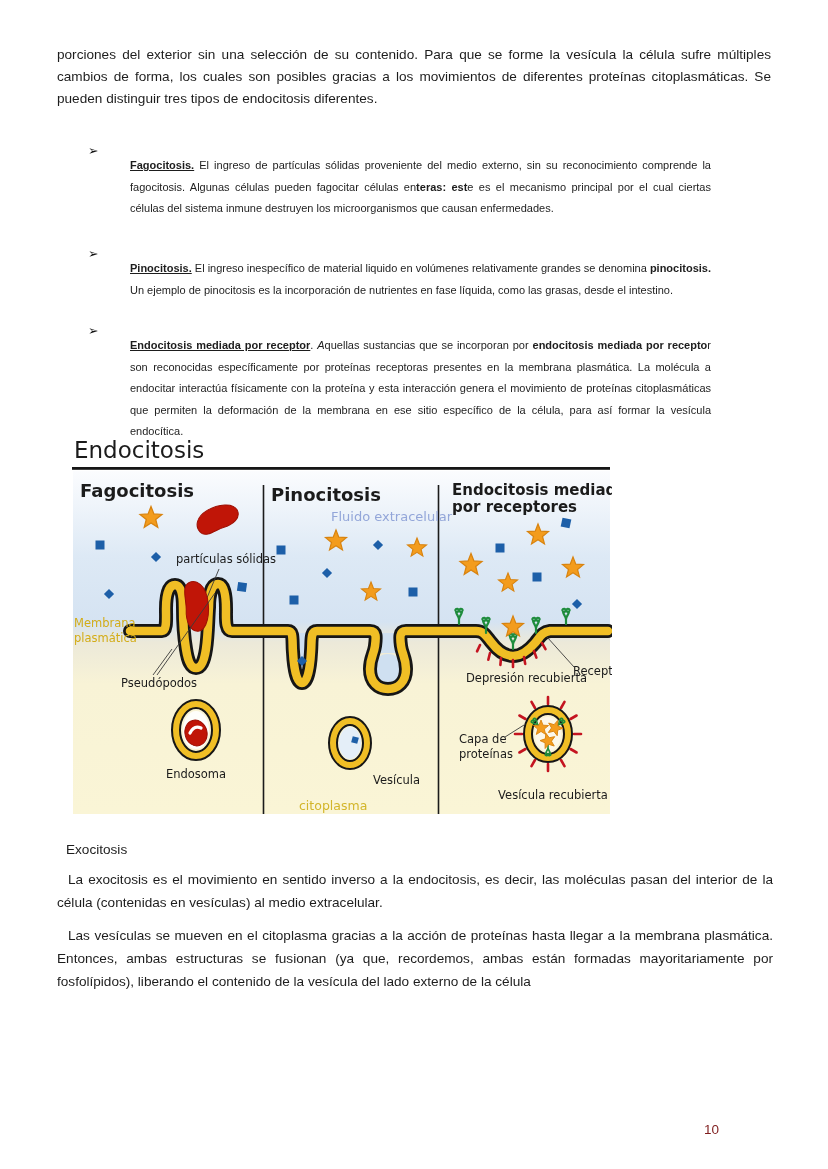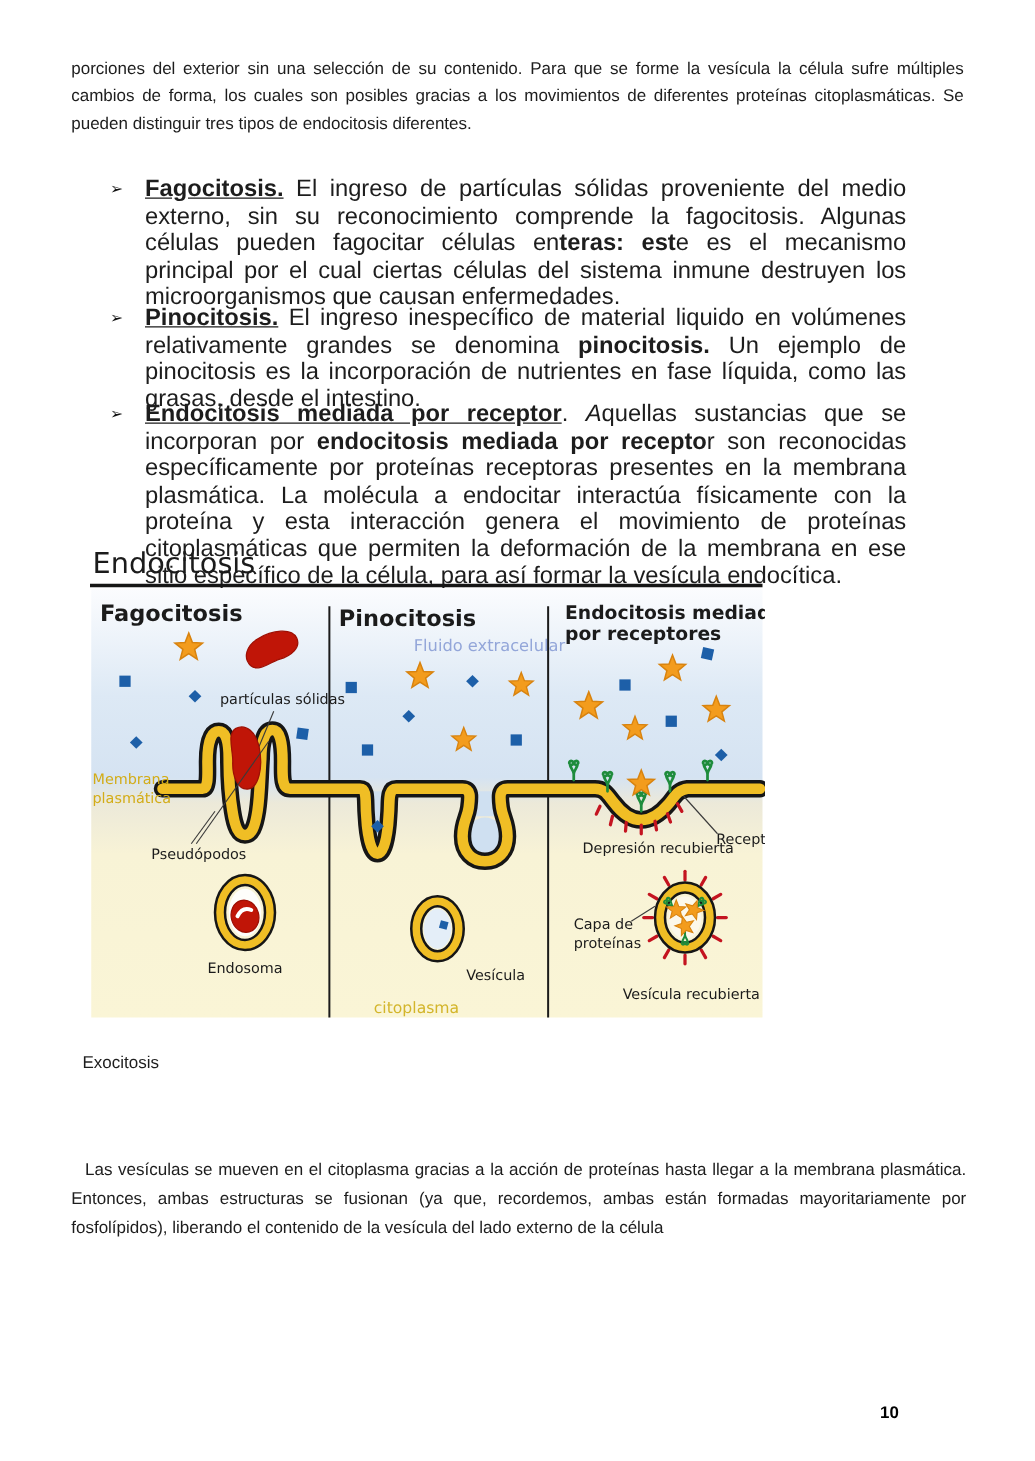--- a/index.html
+++ b/index.html
@@ -3,28 +3,28 @@
 <meta charset="utf-8">
 <style>
   html,body{margin:0;padding:0;background:#ffffff;}
   .page{position:relative;width:784px;height:1169px;background:#ffffff;overflow:hidden;
         font-family:"Liberation Sans",sans-serif;color:#1d1d1d;}
   .para{position:absolute;margin:0;font-size:13.6px;line-height:22px;text-align:justify;}
   .intro{left:57px;top:44px;width:714px;}
   .bullet{position:absolute;left:88px;width:638px;display:flex;align-items:flex-start;}
   .bullet .marker{flex:0 0 27px;width:27px;font-size:12.5px;line-height:21.5px;
                   font-family:"DejaVu Sans",sans-serif;color:#111;}
-  .bullet .btxt{flex:1;margin:1px;font-size:19px;line-height:21.5px;text-align:justify;}
+  .bullet .btxt{flex:1;margin:15px;font-size:11px;line-height:21.5px;text-align:justify;}
   .bu{font-weight:bold;text-decoration:underline;}
   .b{font-weight:bold;}
   .i{font-style:italic;}
   .exo-h{position:absolute;left:66px;top:842px;margin:0;font-size:13.6px;font-weight:normal;}
   .exo1{left:57px;top:868px;width:716px;text-indent:11px;line-height:23px;}
   .exo2{left:57px;top:924px;width:716px;text-indent:11px;line-height:23px;}
-  .pageno{position:absolute;left:704px;top:1122px;font-size:13.5px;color:#000000;font-weight:bold;}
+  .pageno{position:absolute;left:704px;top:1122px;font-size:13.5px;color:#7f1d1d;}
   .figure{position:absolute;left:72px;top:437px;width:540px;height:379px;text-decoration:underline;}
   svg text{font-family:"DejaVu Sans",sans-serif;fill:#1b1b1b;}
   .fig-title{font-size:23px;}
   .p-title{font-size:18px;font-weight:600;}
   .p-title3{font-size:15px;font-weight:600;}
   .lbl{font-size:11.5px;}
   .lbl-mem{font-size:11.5px;fill:#d3ac17;}
   .lbl-fluid{font-size:13px;fill:var(--c-fluid,#93a6d9);}
   .lbl-cito{font-size:12.5px;fill:var(--c-cito,#d3b52a);}
   .mem-o{fill:none;stroke:#161616;stroke-width:14;stroke-linecap:round;stroke-linejoin:round;}
@@ -197,16 +197,17 @@
         </g>
         <line class="ptr" x1="433" y1="300" x2="452" y2="288"></line>
         <text class="lbl" x="387" y="306">Capa de</text>
         <text class="lbl" x="387" y="321">proteínas</text>
         <text class="lbl" x="481" y="362" text-anchor="middle">Vesícula recubierta</text>
       </g>
     </svg>
   </div>
 
   <p class="exo-h">Exocitosis</p>
+  <p class="para exo1">La exocitosis es el movimiento en sentido inverso a la endocitosis, es decir, las moléculas pasan del interior de la célula (contenidas en vesículas) al medio extracelular.</p>
   <p class="para exo2">Las vesículas se mueven en el citoplasma gracias a la acción de proteínas hasta llegar a la membrana plasmática. Entonces, ambas estructuras se fusionan (ya que, recordemos, ambas están formadas mayoritariamente por fosfolípidos), liberando el contenido de la vesícula del lado externo de la célula</p>
 
   <span class="pageno">10</span>
 </div>
 
 </body></html>

